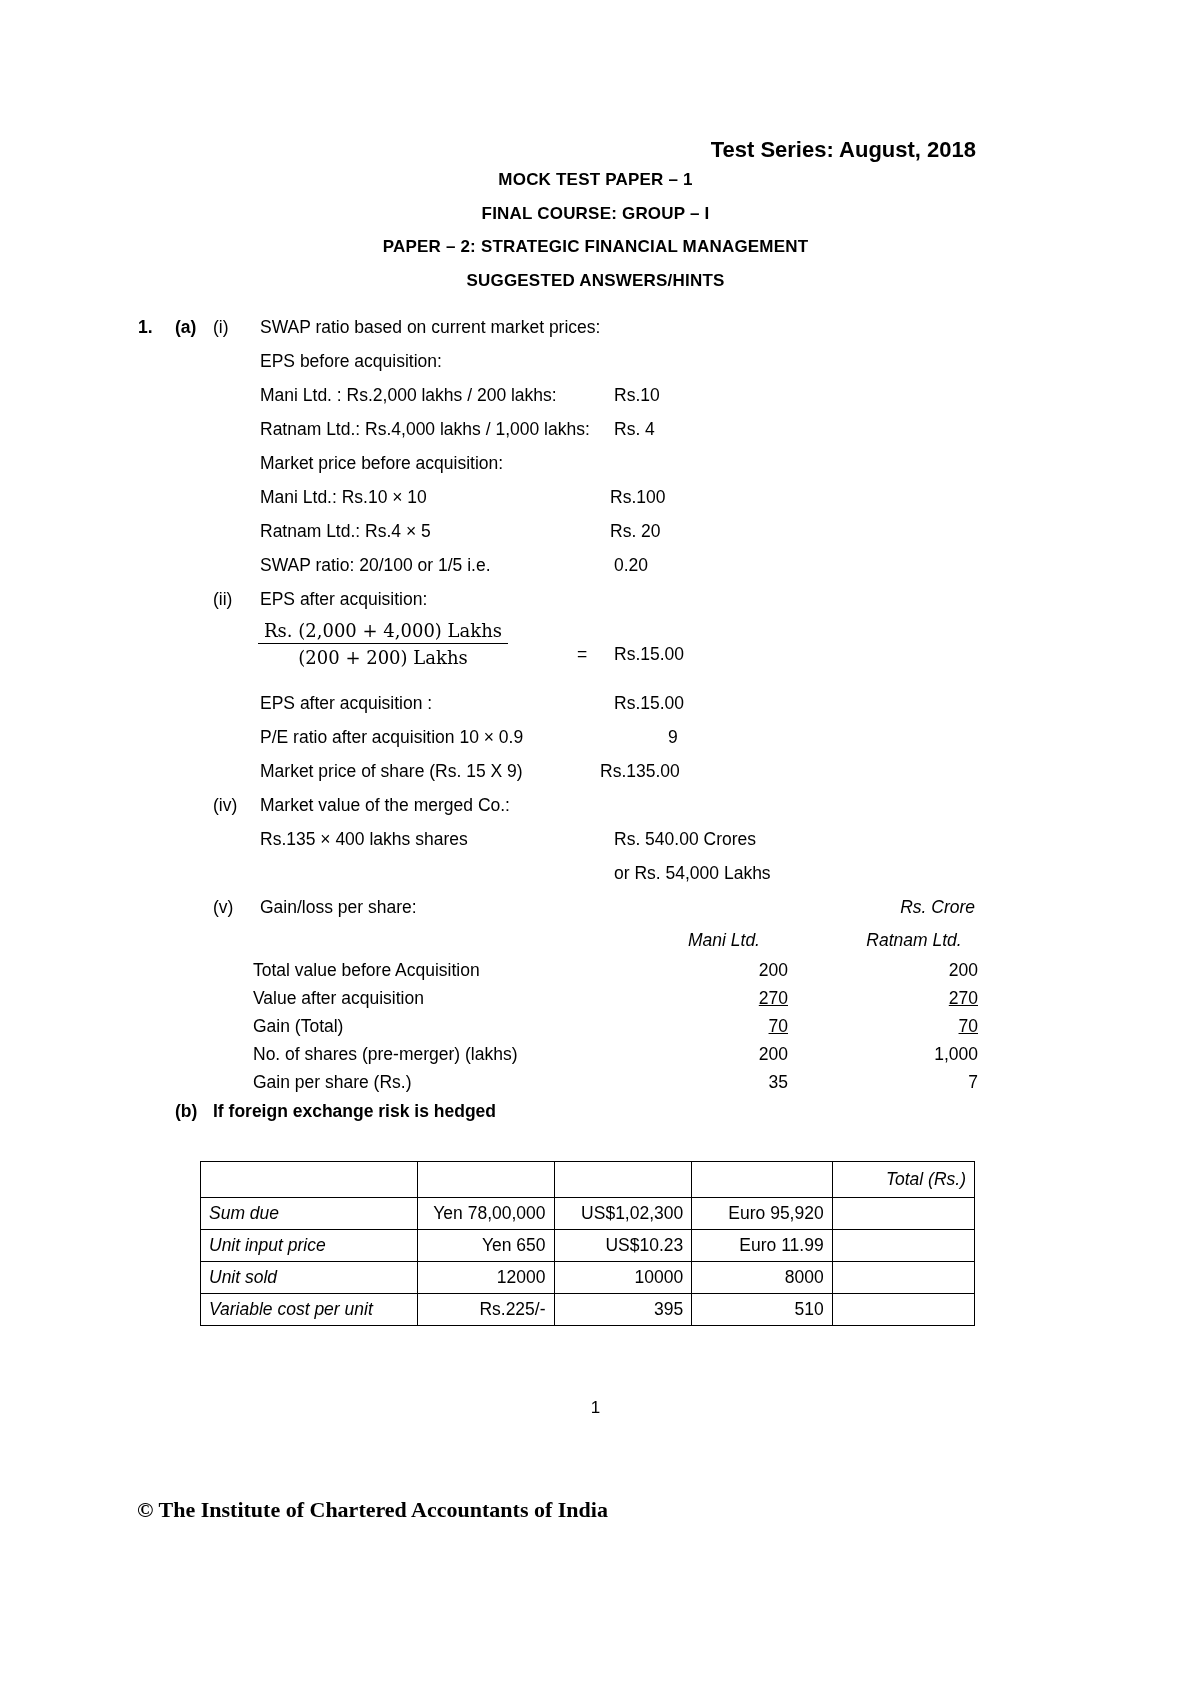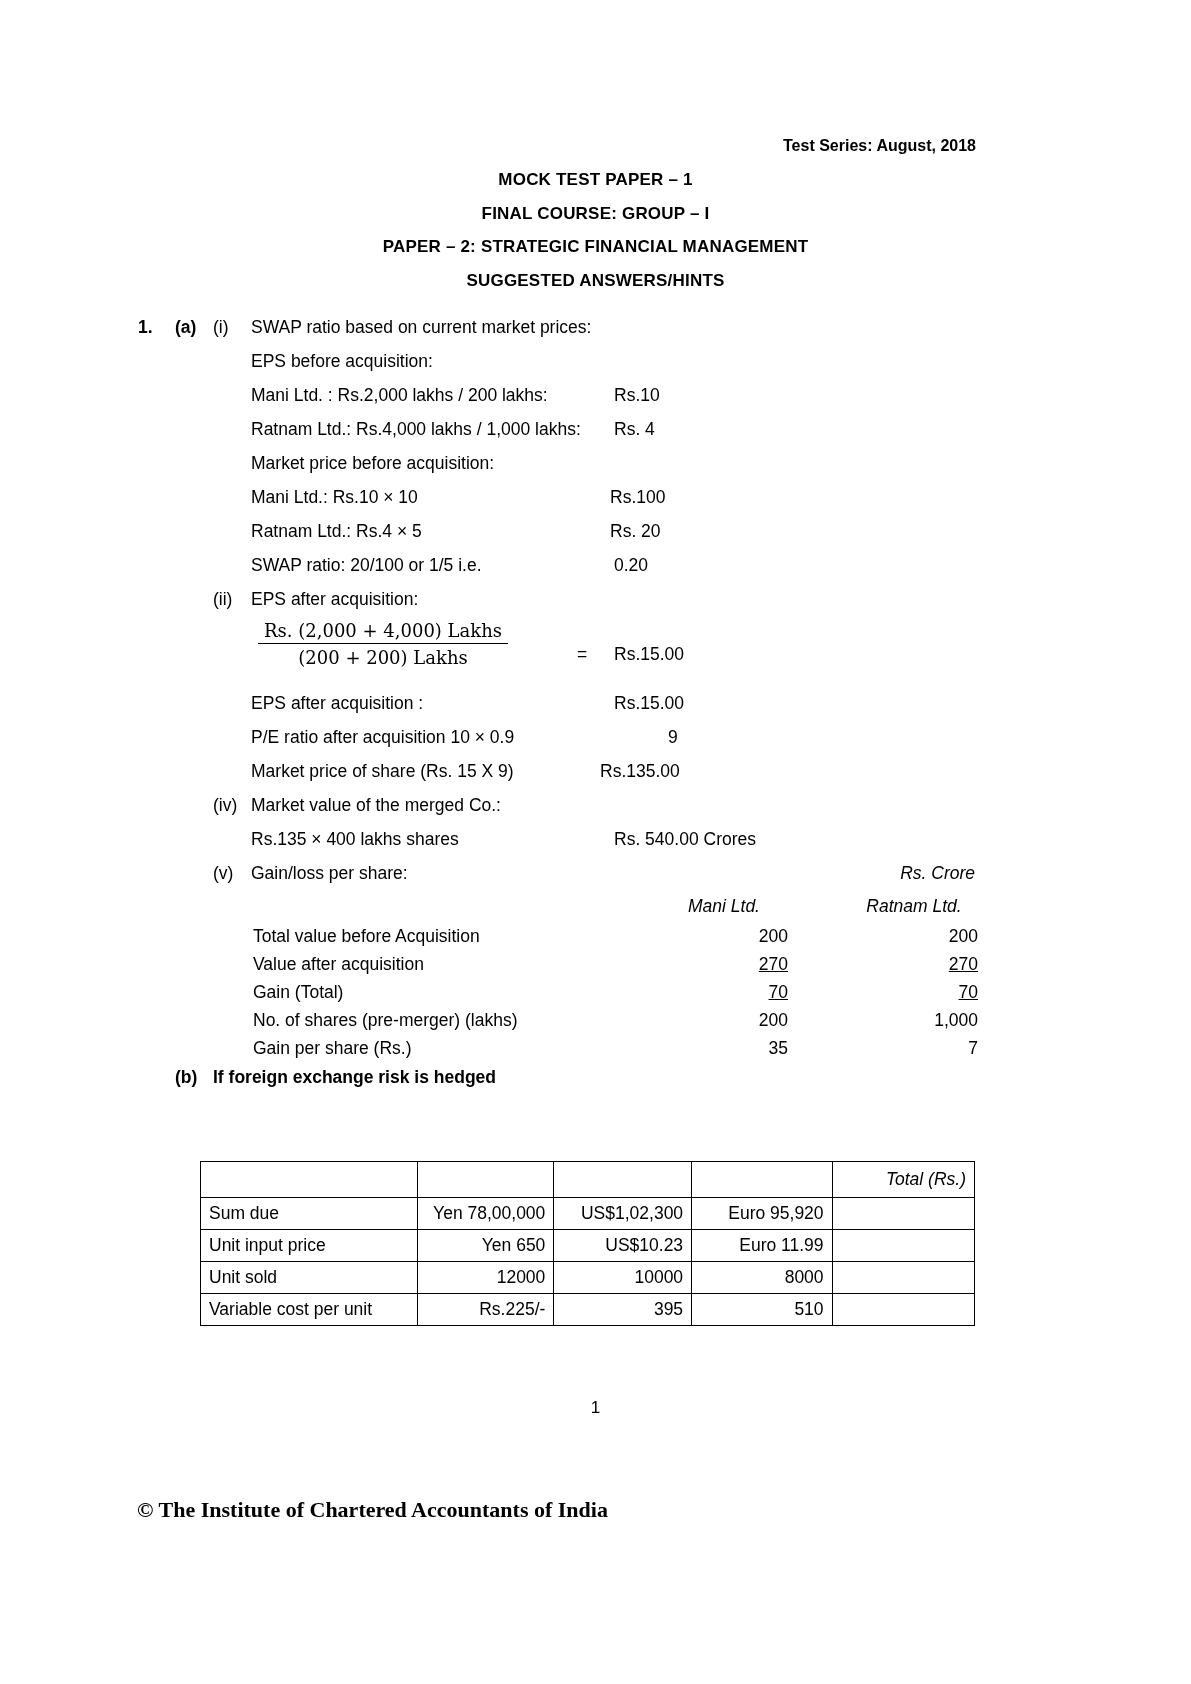--- a/index.html
+++ b/index.html
@@ -20,21 +20,21 @@
     left: 0; top: 0;
     width: 1191px;
     height: 1684px;
     box-sizing: border-box;
   }
   .hdr-right {
     position: absolute;
     right: 215px;
     top: 137px;
     font-weight: bold;
-    font-size: 16px;
+    font-size: 22px;
   }
   .center-line {
     position: absolute;
     width: 100%;
     text-align: center;
     font-weight: bold;
     font-size: 17px;
     letter-spacing: 0.2px;
   }
   .l1 { top: 170px; }
@@ -50,21 +50,21 @@
   }
   .row {
     position: relative;
     height: 34px;
     line-height: 34px;
     white-space: nowrap;
   }
   .num { position: absolute; left: 138px; font-weight: bold; }
   .alpha { position: absolute; left: 175px; font-weight: bold; }
   .roman { position: absolute; left: 213px; }
-  .txt { position: absolute; left: 251px; }
+  .txt { position: absolute; left: 260px; }
   .val { position: absolute; left: 614px; }
   .val2 { position: absolute; left: 610px; }
 
   .frac-block {
     position: relative;
     height: 70px;
   }
   .frac {
     position: absolute;
     left: 258px;
@@ -114,21 +114,21 @@
     border-collapse: collapse;
     width: 775px;
     font-size: 17.5px;
   }
   table.tbl td {
     border: 1px solid #000;
     padding: 4px 8px 5px 8px;
     height: 22px;
     white-space: nowrap;
   }
-  table.tbl td.c0 { width: 228px; text-align: left; }
+  table.tbl td.c0 { width: 228px; text-align: left; font-style: italic; }
   table.tbl td.c1 { width: 125px; text-align: right; }
   table.tbl td.c2 { width: 135px; text-align: right; }
   table.tbl td.c3 { width: 145px; text-align: right; }
   table.tbl td.c4 { width: 160px; text-align: right; }
   table.tbl tr.hdr td { height: 26px; }
   table.tbl tr.hdr td.c4 { font-style: italic; text-align: right; }
 
   .pagenum {
     position: absolute;
     width: 100%;
@@ -230,20 +230,24 @@
       <span class="val" style="left:600px;">Rs.135.00</span>
     </div>
 
     <div class="row">
       <span class="roman">(iv)</span>
       <span class="txt">Market value of the merged Co.:</span>
     </div>
     <div class="row">
       <span class="txt">Rs.135 × 400 lakhs shares</span>
       <span class="val">Rs. 540.00 Crores</span>
+    </div>
+    <div class="row">
+      <span class="txt"></span>
+      <span class="val">or Rs. 54,000 Lakhs</span>
     </div>
 
     <div class="row">
       <span class="roman">(v)</span>
       <span class="txt">Gain/loss per share:</span>
       <span class="gl-head-right">Rs. Crore</span>
     </div>
     <div class="row" style="height:32px;line-height:32px;">
       <span class="colB hdr">Mani Ltd.</span>
       <span class="colC hdr">Ratnam Ltd.</span>

